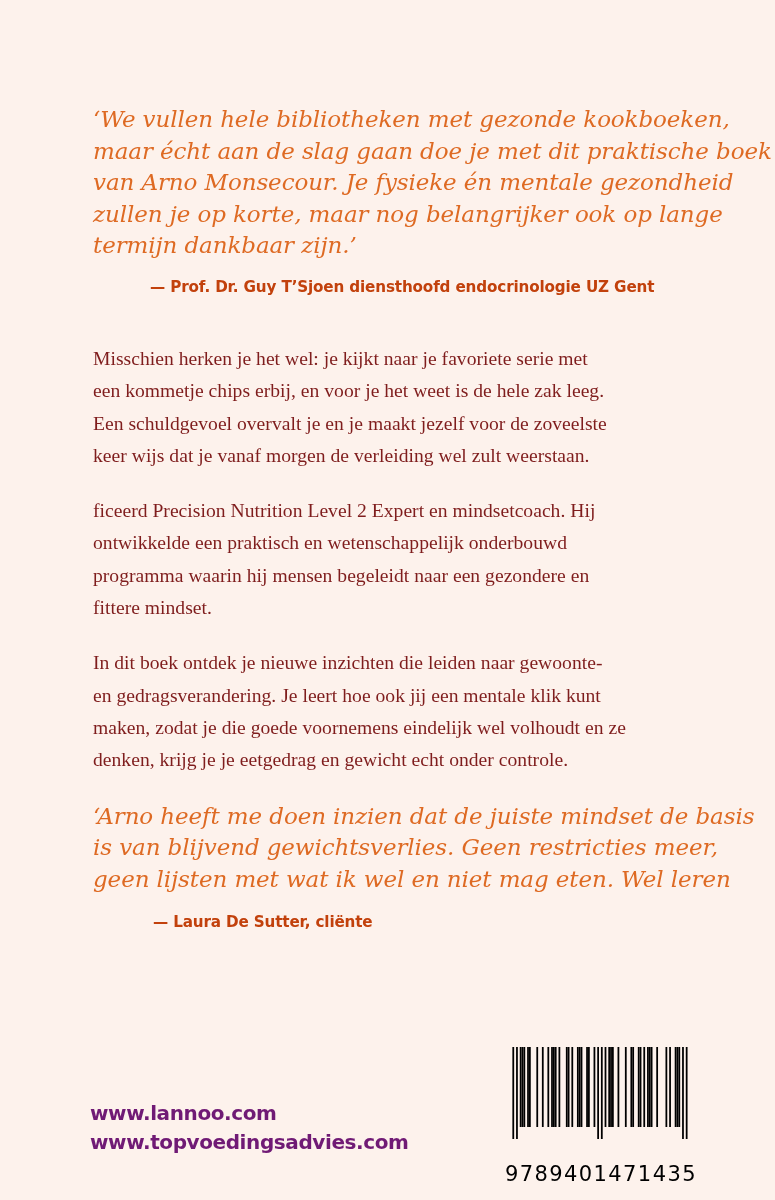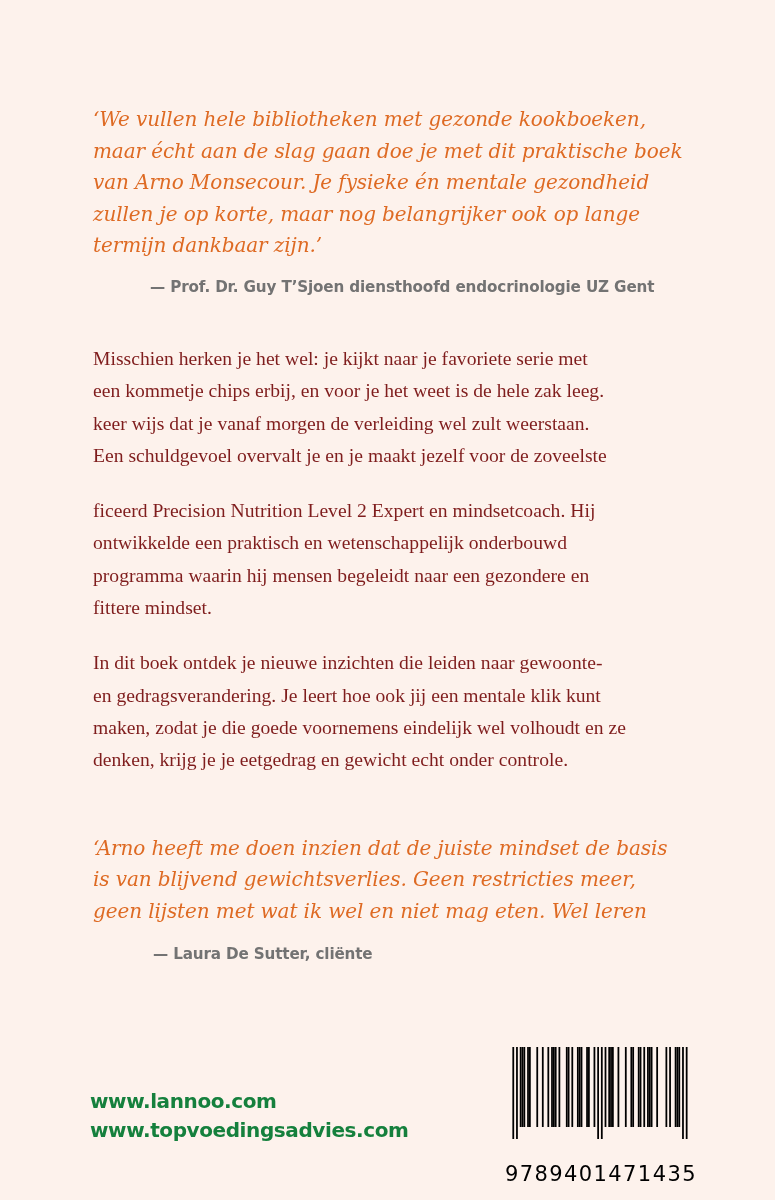--- a/index.html
+++ b/index.html
@@ -28,41 +28,41 @@
     left: 93px;
     top: 0;
     width: 566px;
   }
 
   
   .quote-block {
     color: #de6a23;
   }
   .quote-block.top { margin-top: 104px; }
-  .quote-block.bottom { margin-top: 56px; }
+  .quote-block.bottom { margin-top: 24px; }
 
   .quote-text {
     font-family: "DejaVu Serif", "Liberation Serif", serif;
     font-style: italic;
     font-weight: 400;
-    font-size: 20px;
+    font-size: 23px;
     line-height: 31.6px;
     letter-spacing: -0.1px;
     color: #de6a23;
     margin: 0;
   }
   .quote-text .ln { display: block; white-space: nowrap; }
 
   .quote-attrib {
     font-family: "DejaVu Sans", "Liberation Sans", sans-serif;
     font-weight: 700;
     font-size: 15.2px;
     line-height: 22px;
     letter-spacing: -0.15px;
-    color: #737373;
+    color: #c2410c;
     margin: 0;
     padding-left: 57px;
     white-space: nowrap;
   }
   .quote-block.top .quote-attrib { margin-top: 14px; }
   .quote-block.bottom .quote-attrib { margin-top: 16px; padding-left: 60px; }
 
   
   .body-copy { margin-top: 45px; }
 
@@ -81,27 +81,27 @@
   .footer {
     position: absolute;
     left: 0;
     right: 0;
     bottom: 0;
     height: 200px;
   }
   .urls {
     position: absolute;
     left: 90px;
-    bottom: 56px;
+    bottom: 44px;
     font-family: "DejaVu Sans", "Liberation Sans", sans-serif;
     font-weight: 700;
     font-size: 20px;
     line-height: 28.5px;
     letter-spacing: -0.4px;
-    color: #15803d;
+    color: #701a75;
   }
   .urls div { white-space: nowrap; }
 
   
   .barcode-wrap {
     position: absolute;
     right: 80px;
     bottom: 36px;
     width: 190px;
     background: #fdf2ec;
@@ -141,22 +141,22 @@
         <span class="ln">termijn dankbaar zijn.’</span>
       </p>
       <p class="quote-attrib">— Prof. Dr. Guy T’Sjoen diensthoofd endocrinologie UZ Gent</p>
     </div>
 
     <div class="body-copy">
 
       <p class="para">
         <span class="ln">Misschien herken je het wel: je kijkt naar je favoriete serie met</span>
         <span class="ln">een kommetje chips erbij, en voor je het weet is de hele zak leeg.</span>
+        <span class="ln">Een schuldgevoel overvalt je en je maakt jezelf voor de zoveelste</span>
         <span class="ln">keer wijs dat je vanaf morgen de verleiding wel zult weerstaan.</span>
-        <span class="ln">Een schuldgevoel overvalt je en je maakt jezelf voor de zoveelste</span>
       </p>
 
       <p class="para">
         <span class="ln">ficeerd Precision Nutrition Level 2 Expert en mindsetcoach. Hij</span>
         <span class="ln">ontwikkelde een praktisch en wetenschappelijk onderbouwd</span>
         <span class="ln">programma waarin hij mensen begeleidt naar een gezondere en</span>
         <span class="ln">fittere mindset.</span>
       </p>
 
       <p class="para">

